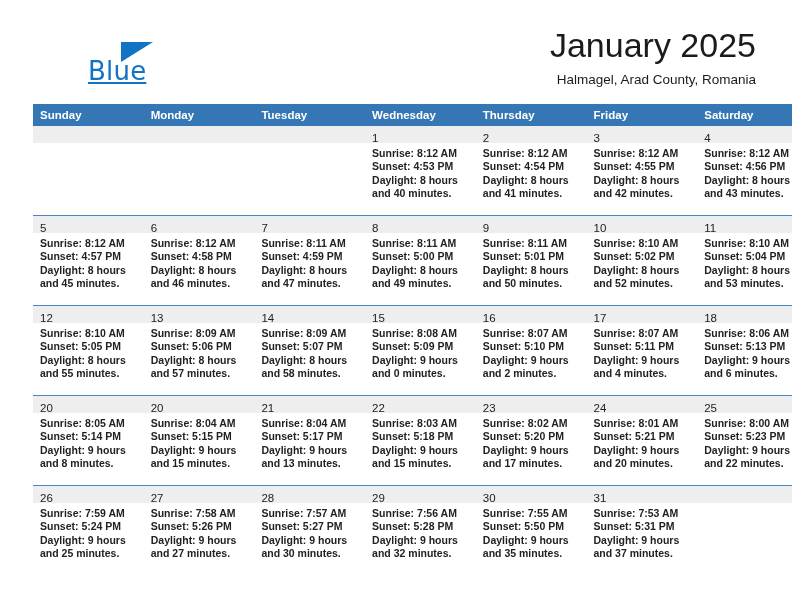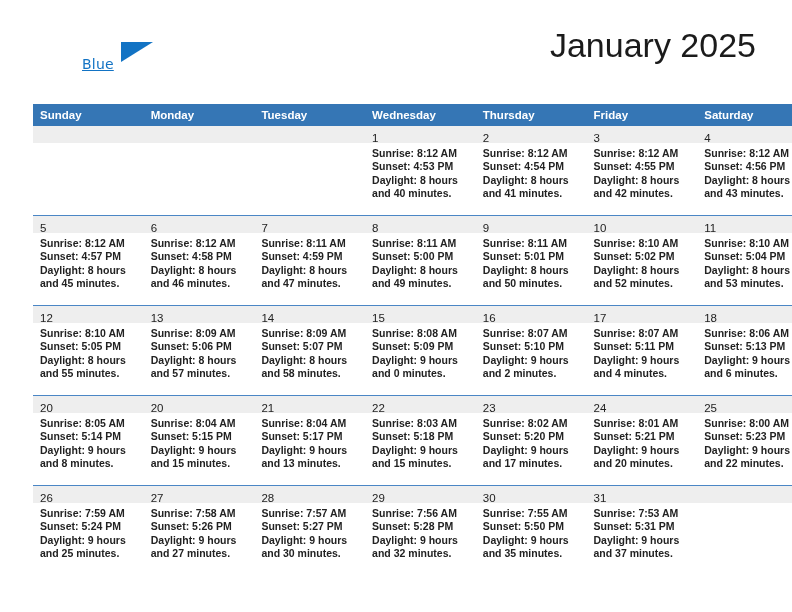--- a/index.html
+++ b/index.html
@@ -41,23 +41,23 @@
     left: 0;
     top: 0;
     font-size: 22px;
     letter-spacing: 0.2px;
     color: #1b1b1b;
     font-family: "DejaVu Sans", sans-serif;
     font-weight: 400;
   }
   .brand-blue {
     position: absolute;
-    left: 46px;
+    left: 52px;
     top: 20px;
-    font-size: 14px;
+    font-size: 26px;
     letter-spacing: 0.2px;
     color: #1273c4;
     font-family: "DejaVu Sans", sans-serif;
     font-weight: 400;
     text-decoration: underline;
   }
   .brand-triangle {
     position: absolute;
     left: 85px;
     top: 6px;
@@ -156,20 +156,21 @@
 
   <div class="header">
 
     <div class="brand">
       <span class="brand-triangle"></span>
       <span class="brand-blue">Blue</span>
     </div>
 
     <div class="title-block">
       <div class="cal-title">January 2025</div>
+      <div class="cal-subtitle">Halmagel, Arad County, Romania</div>
     </div>
 
   </div>
 
   <div class="calendar">
     <table class="cal">
       <thead>
         <tr id="weekday-row">
             <th>Sunday</th>
             <th>Monday</th>

